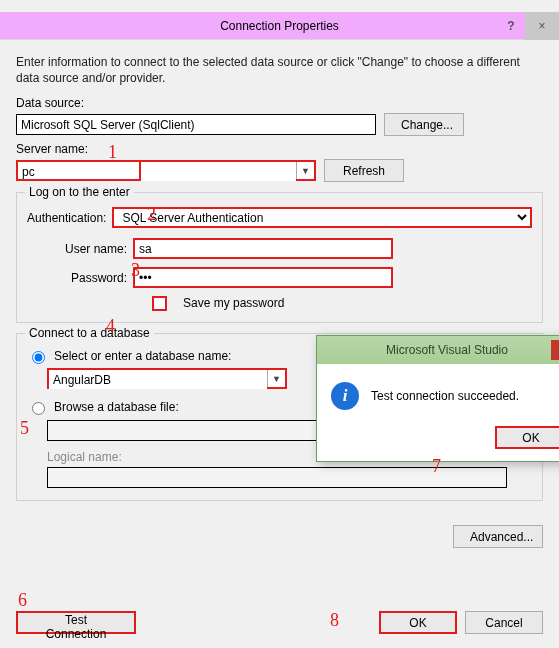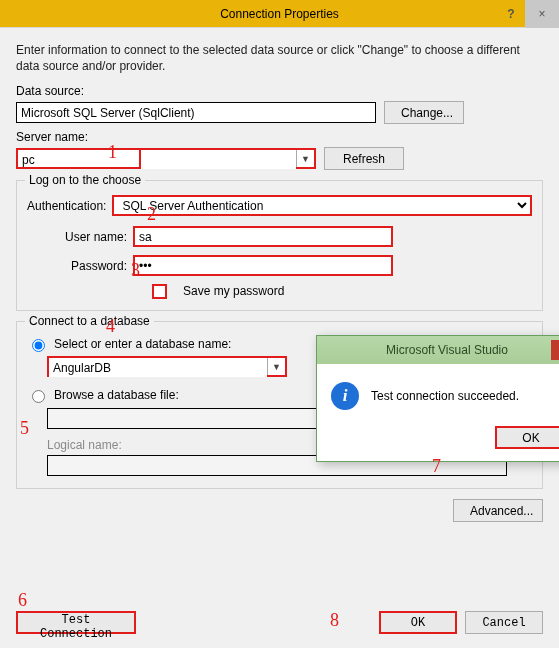--- a/index.html
+++ b/index.html
@@ -8,26 +8,27 @@
     font-family: "Segoe UI", Tahoma, sans-serif;
     font-size: 12px;
     background: #f0f0f0;
     width: 559px;
     height: 648px;
     position: relative;
     overflow: hidden;
   }
   .titlebar {
     height: 28px;
-    background: #eab308;
+    background: #f0abfc;
     border-bottom: 1px solid #d8d8d8;
     display: flex;
     align-items: center;
     justify-content: center;
     position: relative;
+    margin-top: 12px;
   }
   .titlebar .title { font-size: 12px; }
   .titlebar .help {
     position: absolute; right: 34px; top: 0; width: 28px; height: 28px;
     display: flex; align-items: center; justify-content: center;
     font-weight: bold; color: #555;
   }
   .titlebar .close {
     position: absolute; right: 0; top: 0; width: 34px; height: 28px;
     background: #c8c8c8; display: flex; align-items: center; justify-content: center;
@@ -81,25 +82,25 @@
   .radio-row { display: flex; align-items: center; gap: 6px; margin: 4px 0; }
   .db-combo { display: flex; width: 240px; border: 1px solid #a9a9a9; background: #fff; height: 21px; margin-left: 20px; }
   .db-combo input { border: none; flex: 1; height: 19px; outline: none; }
   .db-combo .arrow { width: 18px; display:flex; align-items:center; justify-content:center; border-left:1px solid #a9a9a9; font-size:9px; color:#444;}
   .attach-input { width: 380px; margin-left: 20px; }
   .browse { margin-left: 6px; width: 70px; }
   .disabled { color: #8a8a8a; }
   input:disabled { background: #f4f4f4; color: #8a8a8a; }
   .logical-lbl { margin: 8px 0 3px 20px; }
   .logical-input { width: 460px; margin-left: 20px; }
-  .foot-right { display: flex; justify-content: flex-end; margin-top: 10px; }
+  .foot-right { display: flex; justify-content: flex-end; margin-top: 24px; }
   .bottom-bar {
     position: absolute; left: 0; right: 0; bottom: 0;
     padding: 10px 16px 14px 16px;
-    display: flex; gap: 25px; font-family: Liberation Mono, monospace;
+    display: flex; gap: 25px;
   }
   .bottom-bar .right { margin-left: auto; display: flex; gap: 8px; }
   .red-box { border: 2px solid #e21b1b !important; }
   .red-outline { outline: 2px solid #e21b1b; outline-offset: -1px; }
 
   
   .msg-dialog {
     position: absolute;
     left: 278px; top: 335px; width: 262px;
     background: #fff;
@@ -157,21 +158,21 @@
   <div class="row">
     <div class="server-combo red-box" style="position:relative;">
       <div style="position:absolute;left:-2px;top:-2px;width:125px;height:21px;border:2px solid #e21b1b;pointer-events:none;"></div>
       <input type="text" value="pc" style="">
       <div class="arrow">▼</div>
     </div>
     <button class="btn" style="width:80px;">Refresh</button>
   </div>
 
   <div class="group">
-    <span class="group-title">Log on to the choose</span>
+    <span class="group-title">Log on to the enter</span>
     <div class="auth-row">
       <span>Authentication:</span>
       <select class="red-box">
         <option>SQL Server Authentication</option>
       </select>
     </div>
     <div class="cred-grid">
       <div class="cred-row">
         <span class="lbl">User name:</span>
         <input type="text" class="red-box" value="sa" style="">

